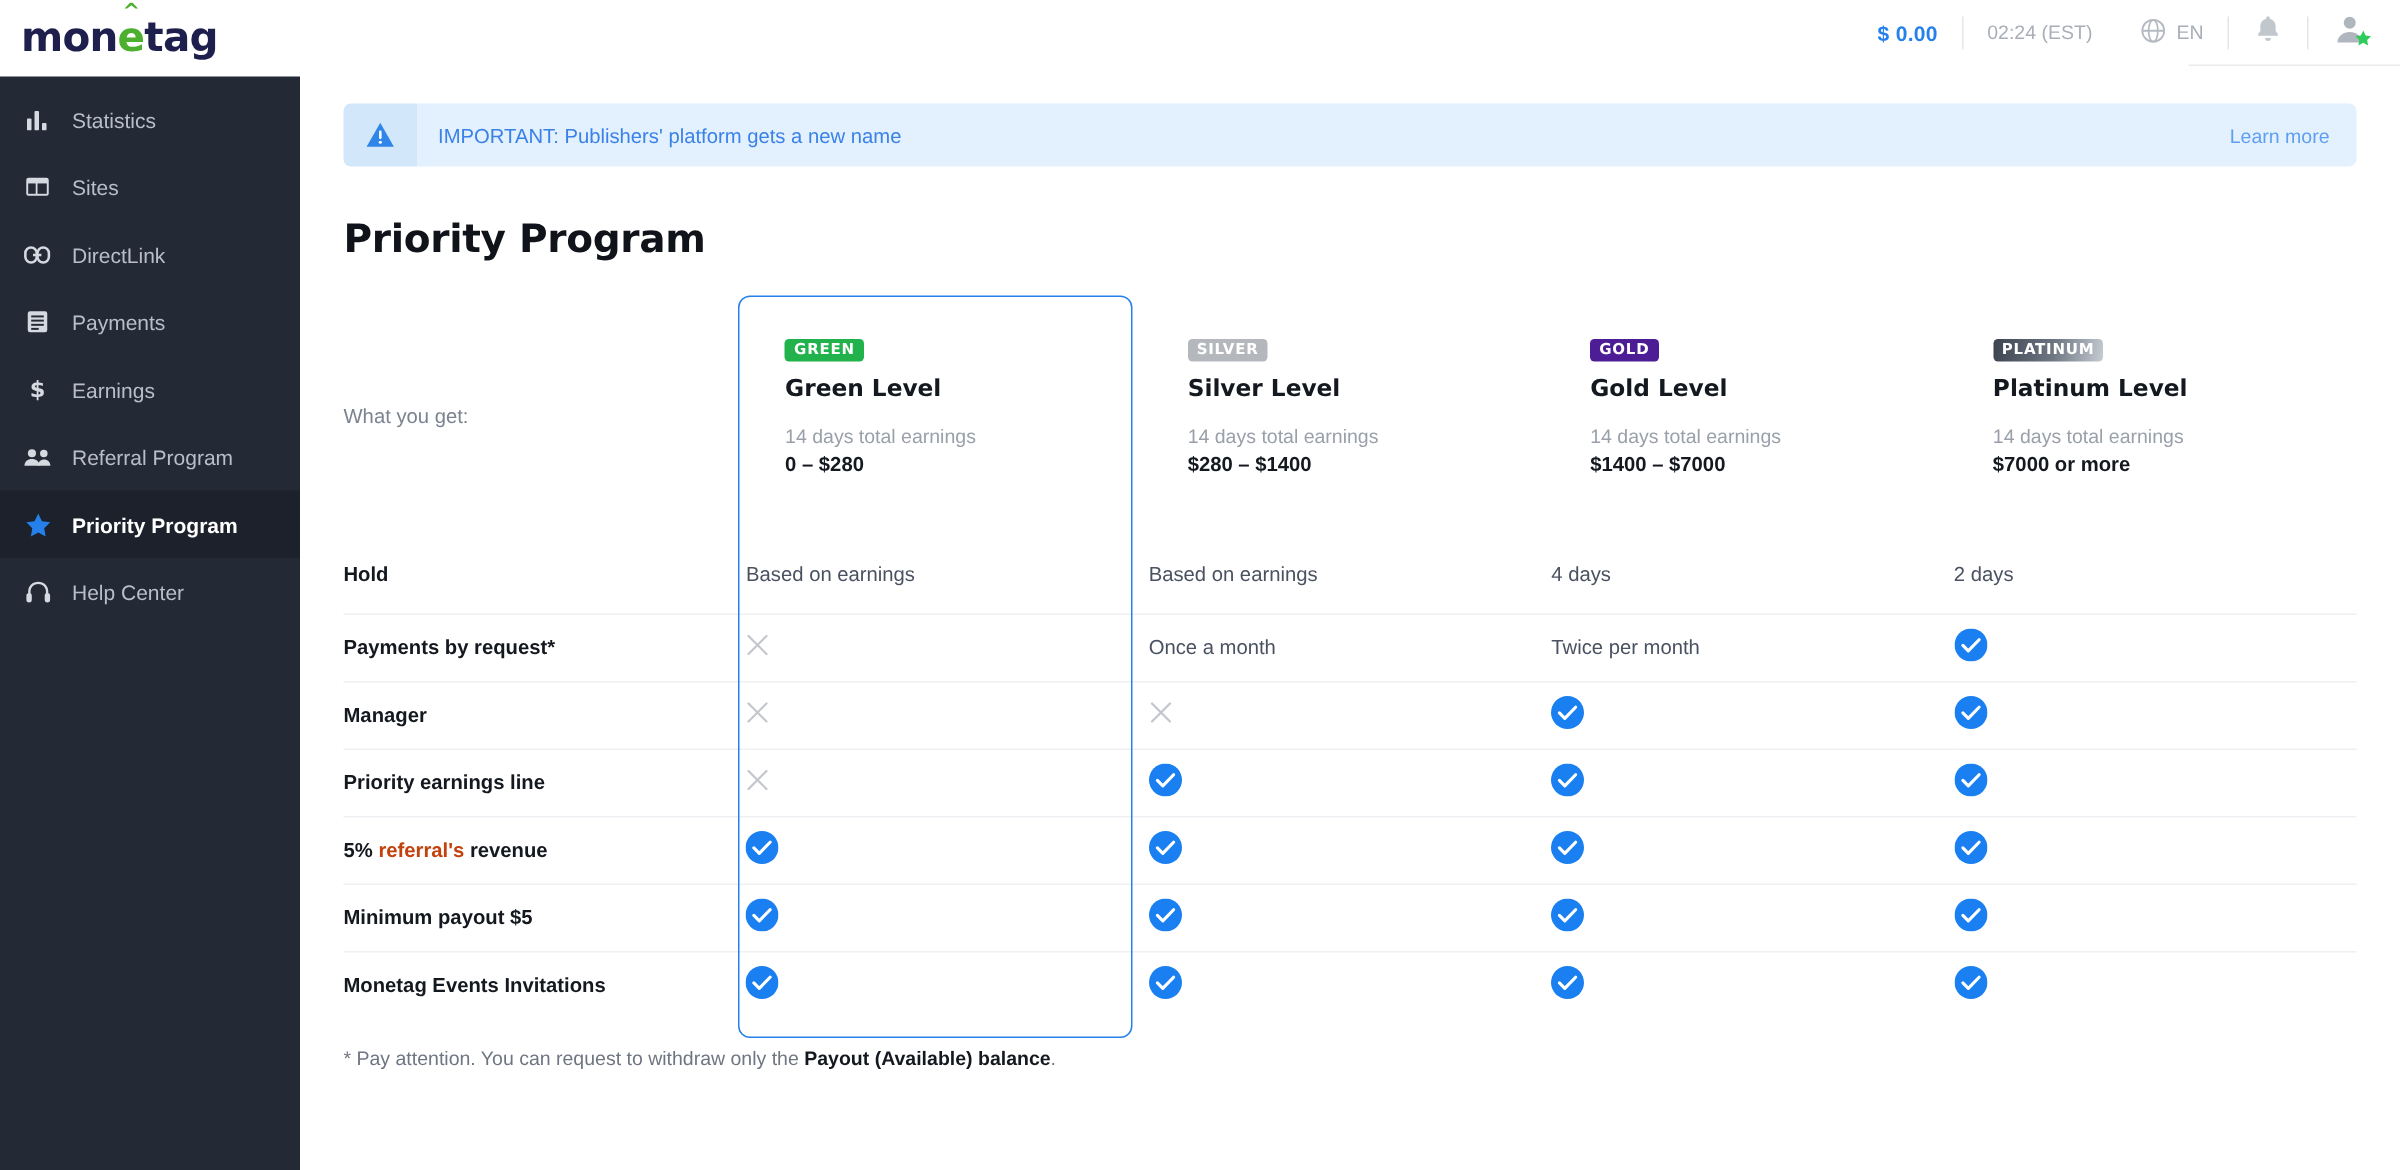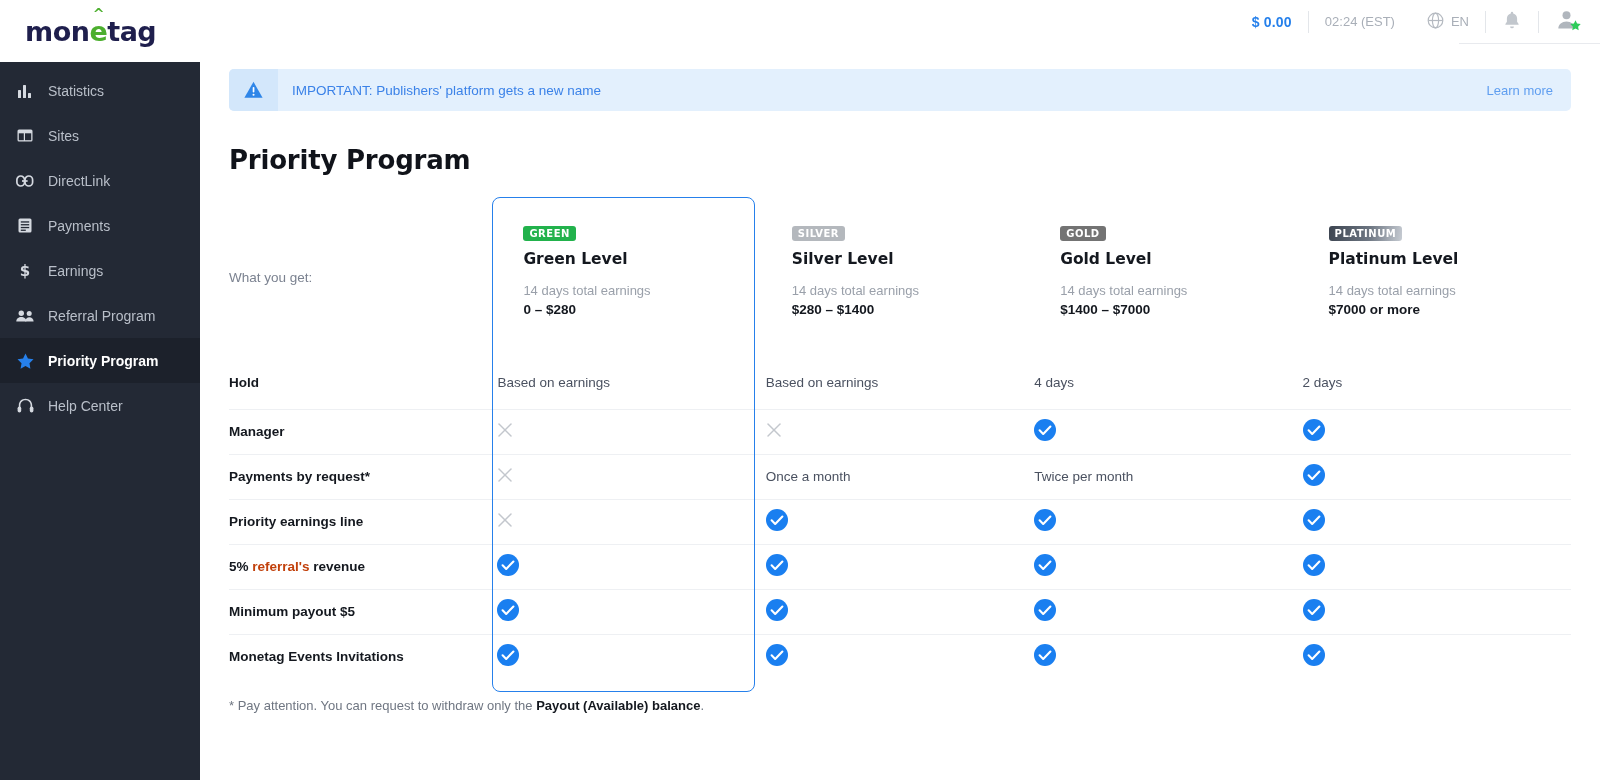--- a/index.html
+++ b/index.html
@@ -12,22 +12,22 @@
   body { position: relative; }
 
   
   #sidebar {
     position: absolute; left: 0; top: 0;
     width: 200px; height: 780px;
     background: #232935;
     display: flex; flex-direction: column;
   }
   #logo-area {
-    height: 62px; background: #ffffff;
-    display: flex; align-items: center; padding-left: 25px;
+    height: 51px; background: #ffffff;
+    display: flex; align-items: center; padding-left: 14px;
     flex: 0 0 auto;
   }
   .logo-text {
     font-size: 27px; font-weight: 700; letter-spacing: -0.5px;
     color: #1f1f4d; font-family: "DejaVu Sans", sans-serif;
     display: flex; align-items: baseline;
   }
   .logo-e { color: #4caf2e; position: relative; display: inline-block; }
   .logo-e .hat {
     position: absolute; top: -9px; left: 50%; transform: translateX(-50%);
@@ -144,21 +144,21 @@
   tr.hold-row td { height: 52px; border-top: none; }
 
   .badge {
     display: inline-block; font-size: 10px; font-weight: 700;
     letter-spacing: 0.5px; color: #ffffff; border-radius: 3px;
     padding: 3px 6px 2px 6px; line-height: 1;
     font-family: "DejaVu Sans", sans-serif;
   }
   .badge.green    { background: #22b24c; }
   .badge.silver   { background: #b4b8bd; }
-  .badge.gold     { background: #737373; }
+  .badge.gold     { background: #4c1d95; }
   .badge.platinum { background: linear-gradient(100deg,#3c4450 0%,#6d7682 55%,#c7ccd3 100%); }
 
   .lvl-name {
     margin-top: 9px; font-size: 15.5px; font-weight: 700; color: #14181f;
     font-family: "DejaVu Sans", sans-serif;
   }
   .lvl-sub { margin-top: 15px; font-size: 13px; color: #9aa0aa; }
   .lvl-range { margin-top: 4px; font-size: 13.5px; font-weight: 700; color: #14181f; }
   .head-inner { padding-left: 26px; }
 
@@ -398,46 +398,46 @@
         </tr>
 
       <tr class="body-row hold-row">
             <td class="lbl-cell">Hold</td>
             <td class="val-cell">Based on earnings</td>
             <td class="val-cell">Based on earnings</td>
             <td class="val-cell">4 days</td>
             <td class="val-cell">2 days</td>
           </tr>
           <tr class="body-row">
+            <td class="lbl-cell">Payments by request*</td>
+            <td class="val-cell"><span class="ico-cross"><svg width="16" height="16" viewBox="0 0 16 16" fill="none" stroke="#c3c7cd" stroke-width="1.5" stroke-linecap="round">
+                  <line x1="2" y1="2" x2="14" y2="14"></line>
+                  <line x1="14" y1="2" x2="2" y2="14"></line>
+                </svg></span></td>
+            <td class="val-cell">Once a month</td>
+            <td class="val-cell">Twice per month</td>
+            <td class="val-cell"><span class="ico-check"><svg width="22" height="22" viewBox="0 0 22 22">
+                  <circle cx="11" cy="11" r="11" fill="#1a7ff0"></circle>
+                  <path d="M5.6 11.3l3.6 3.6 7.2-7.4" fill="none" stroke="#ffffff" stroke-width="2.1" stroke-linecap="round" stroke-linejoin="round"></path>
+                </svg></span></td>
+          </tr>
+          <tr class="body-row">
             <td class="lbl-cell">Manager</td>
             <td class="val-cell"><span class="ico-cross"><svg width="16" height="16" viewBox="0 0 16 16" fill="none" stroke="#c3c7cd" stroke-width="1.5" stroke-linecap="round">
                   <line x1="2" y1="2" x2="14" y2="14"></line>
                   <line x1="14" y1="2" x2="2" y2="14"></line>
                 </svg></span></td>
             <td class="val-cell"><span class="ico-cross"><svg width="16" height="16" viewBox="0 0 16 16" fill="none" stroke="#c3c7cd" stroke-width="1.5" stroke-linecap="round">
                   <line x1="2" y1="2" x2="14" y2="14"></line>
                   <line x1="14" y1="2" x2="2" y2="14"></line>
                 </svg></span></td>
             <td class="val-cell"><span class="ico-check"><svg width="22" height="22" viewBox="0 0 22 22">
                   <circle cx="11" cy="11" r="11" fill="#1a7ff0"></circle>
                   <path d="M5.6 11.3l3.6 3.6 7.2-7.4" fill="none" stroke="#ffffff" stroke-width="2.1" stroke-linecap="round" stroke-linejoin="round"></path>
                 </svg></span></td>
-            <td class="val-cell"><span class="ico-check"><svg width="22" height="22" viewBox="0 0 22 22">
-                  <circle cx="11" cy="11" r="11" fill="#1a7ff0"></circle>
-                  <path d="M5.6 11.3l3.6 3.6 7.2-7.4" fill="none" stroke="#ffffff" stroke-width="2.1" stroke-linecap="round" stroke-linejoin="round"></path>
-                </svg></span></td>
-          </tr>
-          <tr class="body-row">
-            <td class="lbl-cell">Payments by request*</td>
-            <td class="val-cell"><span class="ico-cross"><svg width="16" height="16" viewBox="0 0 16 16" fill="none" stroke="#c3c7cd" stroke-width="1.5" stroke-linecap="round">
-                  <line x1="2" y1="2" x2="14" y2="14"></line>
-                  <line x1="14" y1="2" x2="2" y2="14"></line>
-                </svg></span></td>
-            <td class="val-cell">Once a month</td>
-            <td class="val-cell">Twice per month</td>
             <td class="val-cell"><span class="ico-check"><svg width="22" height="22" viewBox="0 0 22 22">
                   <circle cx="11" cy="11" r="11" fill="#1a7ff0"></circle>
                   <path d="M5.6 11.3l3.6 3.6 7.2-7.4" fill="none" stroke="#ffffff" stroke-width="2.1" stroke-linecap="round" stroke-linejoin="round"></path>
                 </svg></span></td>
           </tr>
           <tr class="body-row">
             <td class="lbl-cell">Priority earnings line</td>
             <td class="val-cell"><span class="ico-cross"><svg width="16" height="16" viewBox="0 0 16 16" fill="none" stroke="#c3c7cd" stroke-width="1.5" stroke-linecap="round">
                   <line x1="2" y1="2" x2="14" y2="14"></line>
                   <line x1="14" y1="2" x2="2" y2="14"></line>

